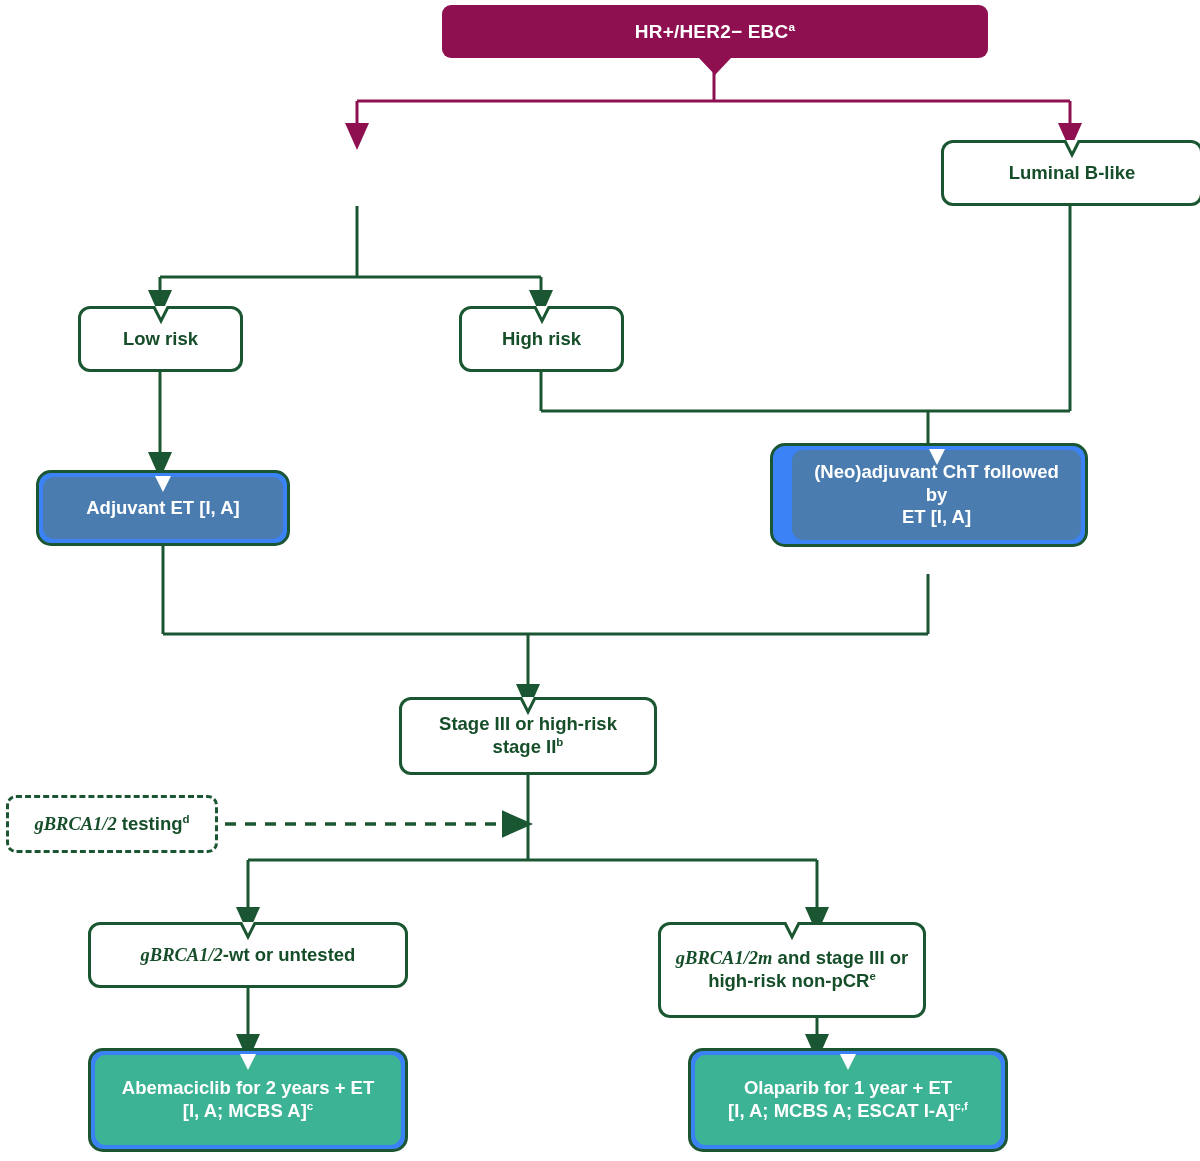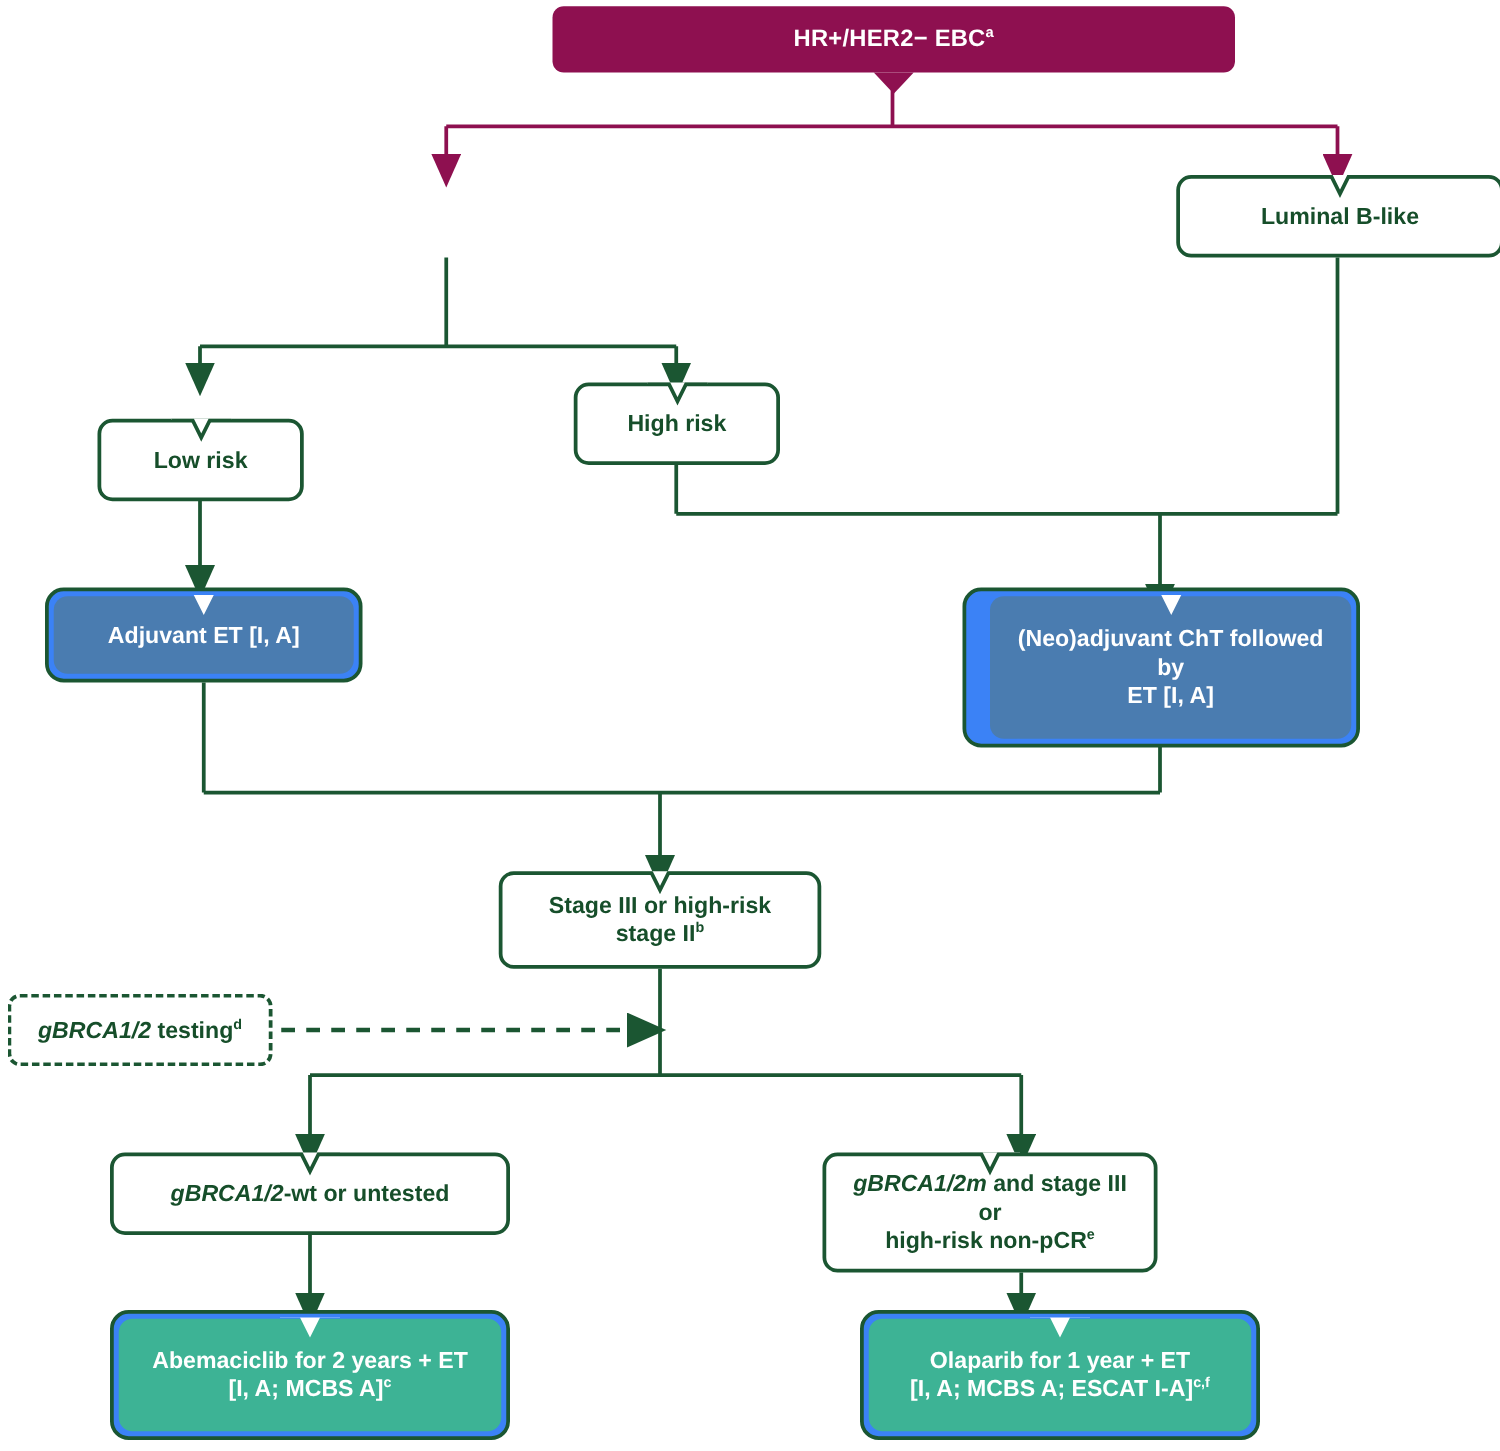--- a/index.html
+++ b/index.html
@@ -96,21 +96,21 @@
   
   .box-dashed{
     background:#ffffff;
     color:#164E2A;
     border:3px dashed #1B5632;
     border-radius:10px;
     font-size:18.5px;
     font-weight:bold;
   }
 
-  em.gene{font-style:italic;}
+  em.gene{font-style:italic;font-family:Liberation Serif, serif;}
   sup{font-size:.62em;vertical-align:super;line-height:0;font-weight:bold;}
 </style>
 </head>
 <body>
 
 <div id="canvas">
 
   <svg class="lines" viewBox="0 0 1200 1161">
     <defs>
       <marker id="arrowGreen" markerWidth="10" markerHeight="8" refX="1" refY="4" orient="auto" markerUnits="strokeWidth">
@@ -180,21 +180,21 @@
 
 
   <div class="node box-white" style="left:941px;top:140px;width:262px;height:66px;">
     <svg class="notch" viewBox="0 0 48 26">
       <path d="M0,1 L17,1 L24,15 L31,1 L48,1 L48,-6 L0,-6 Z" fill="#ffffff"></path>
       <path d="M0,1 L17,1 L24,15 L31,1 L48,1" fill="none" stroke="#1B5632" stroke-width="3"></path>
     </svg>
     <span class="label">Luminal B-like</span>
   </div>
 
-  <div class="node box-white" style="left:78px;top:306px;width:165px;height:66px;margin-top:29px;">
+  <div class="node box-white" style="left:78px;top:306px;width:165px;height:66px;">
     <svg class="notch" viewBox="0 0 48 26">
       <path d="M0,1 L17,1 L24,15 L31,1 L48,1 L48,-6 L0,-6 Z" fill="#ffffff"></path>
       <path d="M0,1 L17,1 L24,15 L31,1 L48,1" fill="none" stroke="#1B5632" stroke-width="3"></path>
     </svg>
     <span class="label">Low risk</span>
   </div>
 
   <div class="node box-white" style="left:459px;top:306px;width:165px;height:66px;">
     <svg class="notch" viewBox="0 0 48 26">
       <path d="M0,1 L17,1 L24,15 L31,1 L48,1 L48,-6 L0,-6 Z" fill="#ffffff"></path>
@@ -205,21 +205,21 @@
 
   <div class="node box-fill fill-blue" style="left:36px;top:470px;width:254px;height:76px;">
     <div class="inner">
       <svg class="notch" style="top:-1px;" viewBox="0 0 48 26">
         <path d="M0,0 L16,0 L24,16 L32,0 L48,0 L48,-8 L0,-8 Z" fill="#ffffff"></path>
       </svg>
       <span class="label">Adjuvant ET [I, A]</span>
     </div>
   </div>
 
-  <div class="node box-fill fill-blue" style="left:770px;top:470px;width:318px;height:128px;padding-left:19px;">
+  <div class="node box-fill fill-blue" style="left:770px;top:443px;width:318px;height:104px;padding-left:19px;">
     <div class="inner">
       <svg class="notch" style="top:-1px;" viewBox="0 0 48 26">
         <path d="M0,0 L16,0 L24,16 L32,0 L48,0 L48,-8 L0,-8 Z" fill="#ffffff"></path>
       </svg>
       <span class="label"><span>(Neo)adjuvant ChT followed by</span><br><span>ET [I, A]</span></span>
     </div>
   </div>
 
   <div class="node box-white" style="left:399px;top:697px;width:258px;height:78px;">
     <svg class="notch" viewBox="0 0 48 26">

